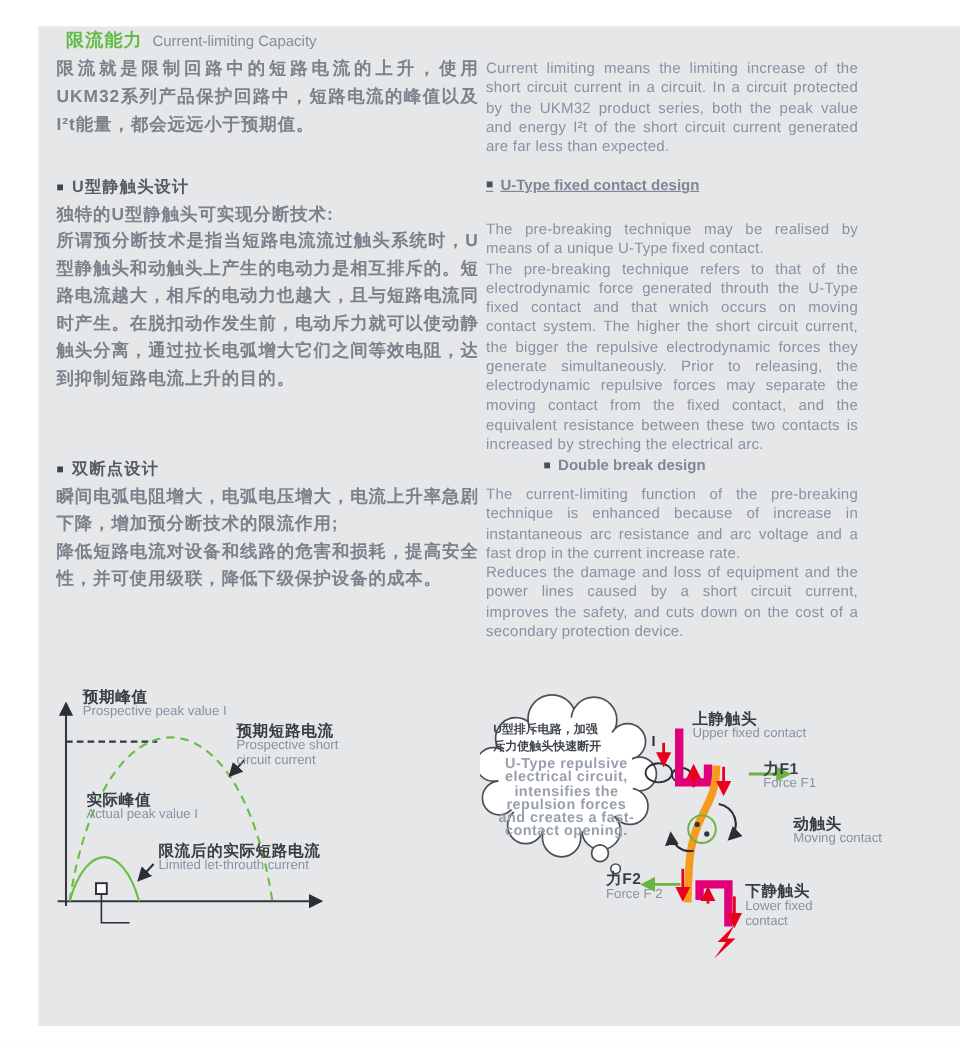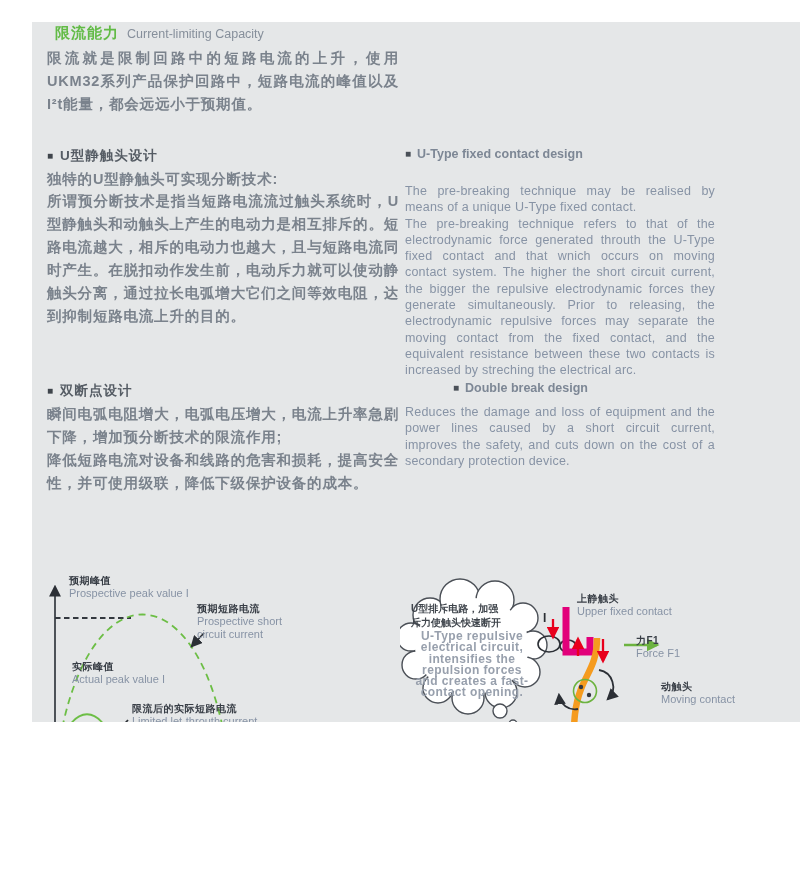--- a/index.html
+++ b/index.html
@@ -1,35 +1,35 @@
 <!DOCTYPE html>
 <html><head>
 <meta charset="utf-8">
 <style>
   html,body{margin:0;padding:0;background:#fff;}
-  .page{position:relative;width:800px;height:722px;background:#fff;overflow:hidden;
+  .page{position:relative;width:800px;height:855px;background:#fff;overflow:hidden;
         font-family:"Liberation Sans","DejaVu Sans",sans-serif;}
   .panel{position:absolute;left:32px;top:22px;right:0;bottom:0;background:#e5e7e8;}
   .abs{position:absolute;}
 
   
   .title-zh{font-size:15px;font-weight:bold;color:#62bb46;letter-spacing:1px;}
   .title-en{font-size:12.5px;color:#868f9b;margin-left:8px;}
 
   
   .zh-body{font-size:14.5px;line-height:23px;color:#7a828c;font-weight:bold;
            letter-spacing:0.8px;text-align:justify;margin:0;}
   .en-body{font-size:12.5px;line-height:16.3px;color:#8793a5;text-align:justify;
            letter-spacing:0.2px;margin:0;}
   .zh-h{font-size:13.5px;font-weight:bold;color:#555c64;letter-spacing:1px;}
   .en-h{font-size:12.5px;color:#7d8795;font-weight:bold;}
   .sq{font-size:10px;color:#3f454c;margin-right:6px;vertical-align:1px;}
 
   
-  .c-zh{font-size:10px;font-weight:bold;color:#383e46;letter-spacing:0.5px;
+  .c-zh{font-size:13px;font-weight:bold;color:#383e46;letter-spacing:0.5px;
         white-space:pre-line;line-height:13px;}
   .c-en{font-size:11px;color:#8793a5;white-space:pre-line;line-height:12.5px;}
   .cloud-zh{font-size:10px;font-weight:bold;color:#3f454c;white-space:pre-line;
             line-height:13.5px;text-align:left;}
   .cloud-en{font-size:12px;font-weight:bold;color:#98a0ad;white-space:pre-line;
             line-height:11.3px;text-align:center;margin-top:2px;letter-spacing:0.4px;}
   .i-lbl{font-size:12px;font-weight:bold;color:#2b2f35;}
 </style>
 </head>
 <body>
@@ -48,33 +48,35 @@
   </div>
   <p class="abs zh-body" style="left:47px;top:168px;width:352px;">独特的U型静触头可实现分断技术:</p>
   <p class="abs zh-body" style="left:47px;top:190px;width:352px;">所谓预分断技术是指当短路电流流过触头系统时，U型静触头和动触头上产生的电动力是相互排斥的。短路电流越大，相斥的电动力也越大，且与短路电流同时产生。在脱扣动作发生前，电动斥力就可以使动静触头分离，通过拉长电弧增大它们之间等效电阻，达到抑制短路电流上升的目的。</p>
 
   <div class="abs zh-h" style="left:47px;top:382px;">
     <span class="sq">■</span><span>双断点设计</span>
   </div>
   <p class="abs zh-body" style="left:47px;top:403px;width:352px;">瞬间电弧电阻增大，电弧电压增大，电流上升率急剧下降，增加预分断技术的限流作用;</p>
   <p class="abs zh-body" style="left:47px;top:449px;width:352px;">降低短路电流对设备和线路的危害和损耗，提高安全性，并可使用级联，降低下级保护设备的成本。</p>
 
-
-  <div class="abs en-h" style="left:405px;top:147px;">
+  <p class="abs en-body" style="left:405px;top:49px;width:310px;">Current limiting means the limiting increase of the short circuit current in a circuit. In a circuit protected by the UKM32 product series, both the peak value and energy I²t of the short circuit current generated are far less than expected.</p>
+
+  <div class="abs en-h" style="left:405px;top:147px;text-decoration:underline;">
     <span class="sq" style="color:#4a5058;">■</span><span>U-Type fixed contact design</span>
   </div>
   <div class="abs" style="left:405px;top:170px;width:310px;margin-top:13px;">
     <p class="en-body">The pre-breaking technique may be realised by means of a unique U-Type fixed contact.</p>
     <p class="en-body">The pre-breaking technique refers to that of the electrodynamic force generated throuth the U-Type fixed contact and that wnich occurs on moving contact system. The higher the short circuit current, the bigger the repulsive electrodynamic forces they generate simultaneously. Prior to releasing, the electrodynamic repulsive forces may separate the moving contact from the fixed contact, and the equivalent resistance between these two contacts is increased by streching the electrical arc.</p>
   </div>
 
   <div class="abs en-h" style="left:405px;top:381px;margin-left:48px;">
     <span class="sq" style="color:#4a5058;">■</span><span>Double break design</span>
   </div>
   <div class="abs" style="left:405px;top:404px;width:310px;">
+    <p class="en-body">The current-limiting function of the pre-breaking technique is enhanced because of increase in instantaneous arc resistance and arc voltage and a fast drop in the current increase rate.</p>
     <p class="en-body">Reduces the damage and loss of equipment and the power lines caused by a short circuit current, improves the safety, and cuts down on the cost of a secondary protection device.</p>
   </div>
 
   <div class="abs" style="left:45px;top:573px;width:330px;height:250px;">
     <svg class="abs" style="left:0;top:0;" width="330" height="250">
       <defs>
         <marker id="mB" viewBox="0 0 10 10" refX="8" refY="5" markerWidth="7" markerHeight="7" orient="auto">
           <path d="M0,0 L10,5 L0,10 z" fill="#2b2f35"></path>
         </marker>
       </defs>

